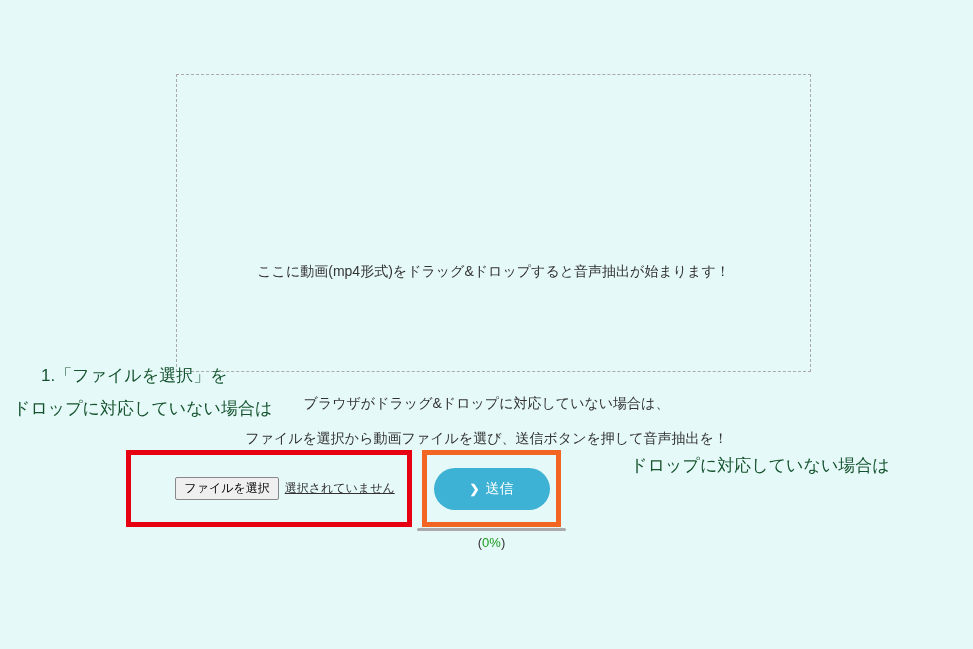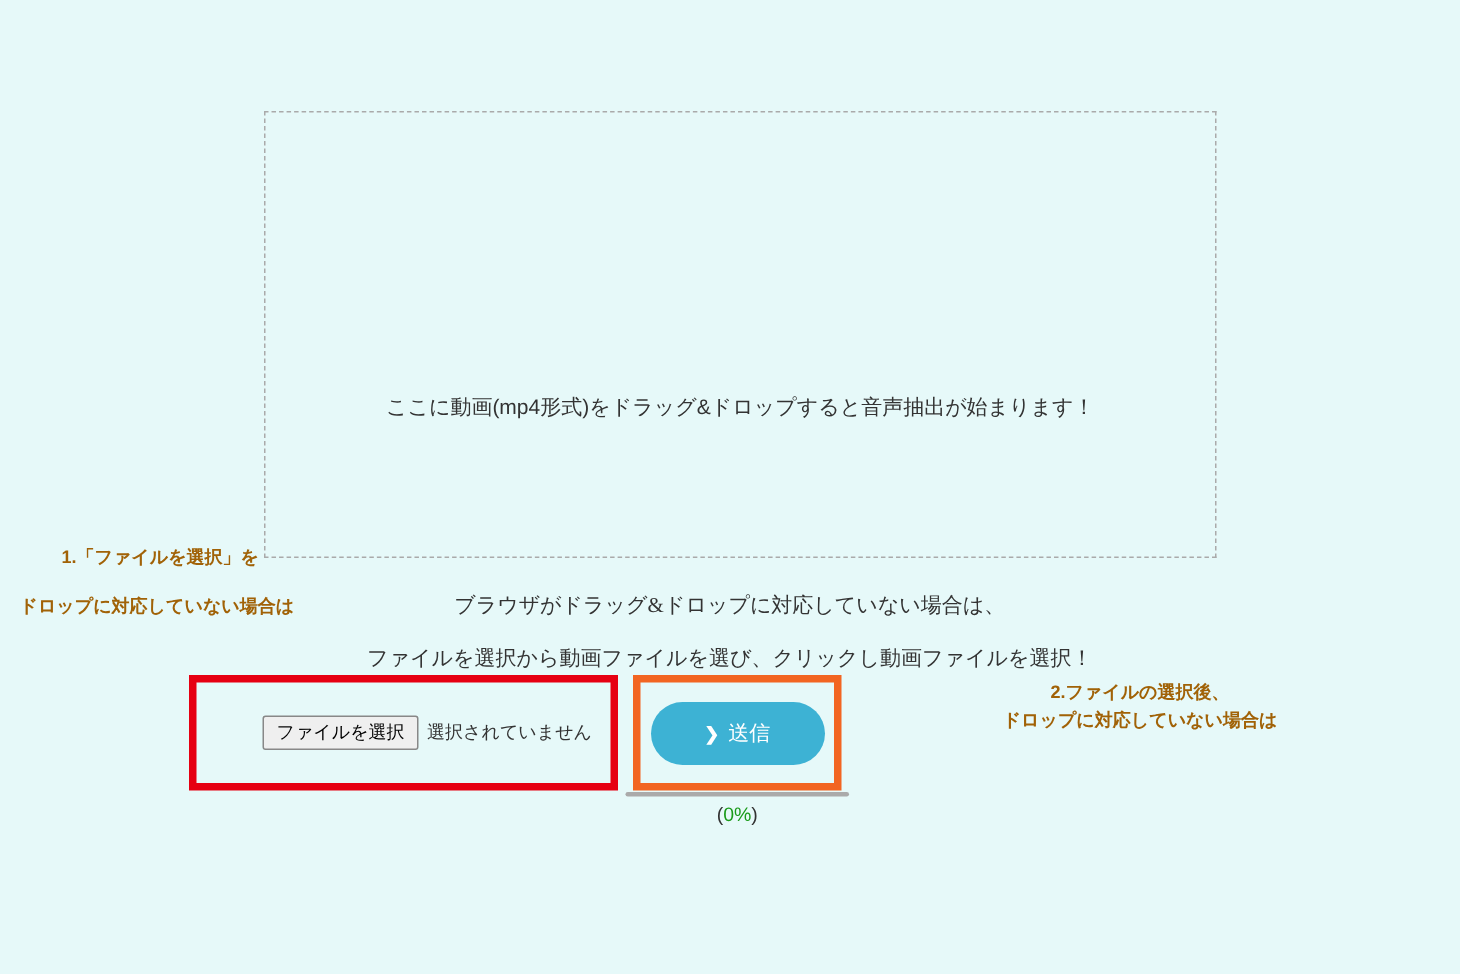--- a/index.html
+++ b/index.html
@@ -30,36 +30,34 @@
     .dropzone-text {
       font-size: 14px;
       text-align: center;
       margin-top: 98px;
     }
     .fallback-text {
       position: absolute;
       left: 0;
       right: 0;
       text-align: center;
-      font-family: Liberation Serif, serif;
     }
     .fallback-line1 {
       top: 395px;
       font-size: 14px;
     }
     .fallback-line2 {
       top: 430px;
       font-size: 14px;
     }
     .annotation {
       position: absolute;
-      color: #a16207;
-      font-size: 12px;
+      color: #14532d;
+      font-size: 17px;
       line-height: 1.6;
-      font-weight: bold;
     }
     .annotation1-line1 {
       left: 41px;
       top: 362px;
     }
     .annotation1-line2 {
       left: 13px;
       top: 395px;
     }
     .annotation2 {
@@ -84,20 +82,21 @@
     .file-button {
       font-size: 12px;
       padding: 2px 8px;
       background: #efefef;
       border: 1px solid #888;
       border-radius: 2px;
       cursor: pointer;
     }
     .file-status {
       font-size: 12px;
+      text-decoration: underline;
     }
     .submit-box {
       position: absolute;
       left: 422px;
       top: 450px;
       width: 139px;
       height: 77px;
       border: 5px solid #f26522;
       display: flex;
       align-items: center;
@@ -146,27 +145,26 @@
     }
   </style>
 </head>
 <body>
 
 <div class="dropzone">
   <div class="dropzone-text">ここに動画(mp4形式)をドラッグ&amp;ドロップすると音声抽出が始まります！</div>
 </div>
 
 <div class="fallback-text fallback-line1">ブラウザがドラッグ&amp;ドロップに対応していない場合は、</div>
-<div class="fallback-text fallback-line2">ファイルを選択から動画ファイルを選び、クリックし動画ファイルを選択！</div>
+<div class="fallback-text fallback-line2">ファイルを選択から動画ファイルを選び、送信ボタンを押して音声抽出を！</div>
 
 <div class="annotation annotation1-line1">1.「ファイルを選択」を</div>
 <div class="annotation annotation1-line2">ドロップに対応していない場合は</div>
 
 <div class="annotation annotation2">
-  <div>2.ファイルの選択後、</div>
   <div>ドロップに対応していない場合は</div>
 </div>
 
 <div class="fileselect-box">
   <button class="file-button">ファイルを選択</button>
   <span class="file-status">選択されていません</span>
 </div>
 
 <div class="submit-box">
   <button class="submit-button">

